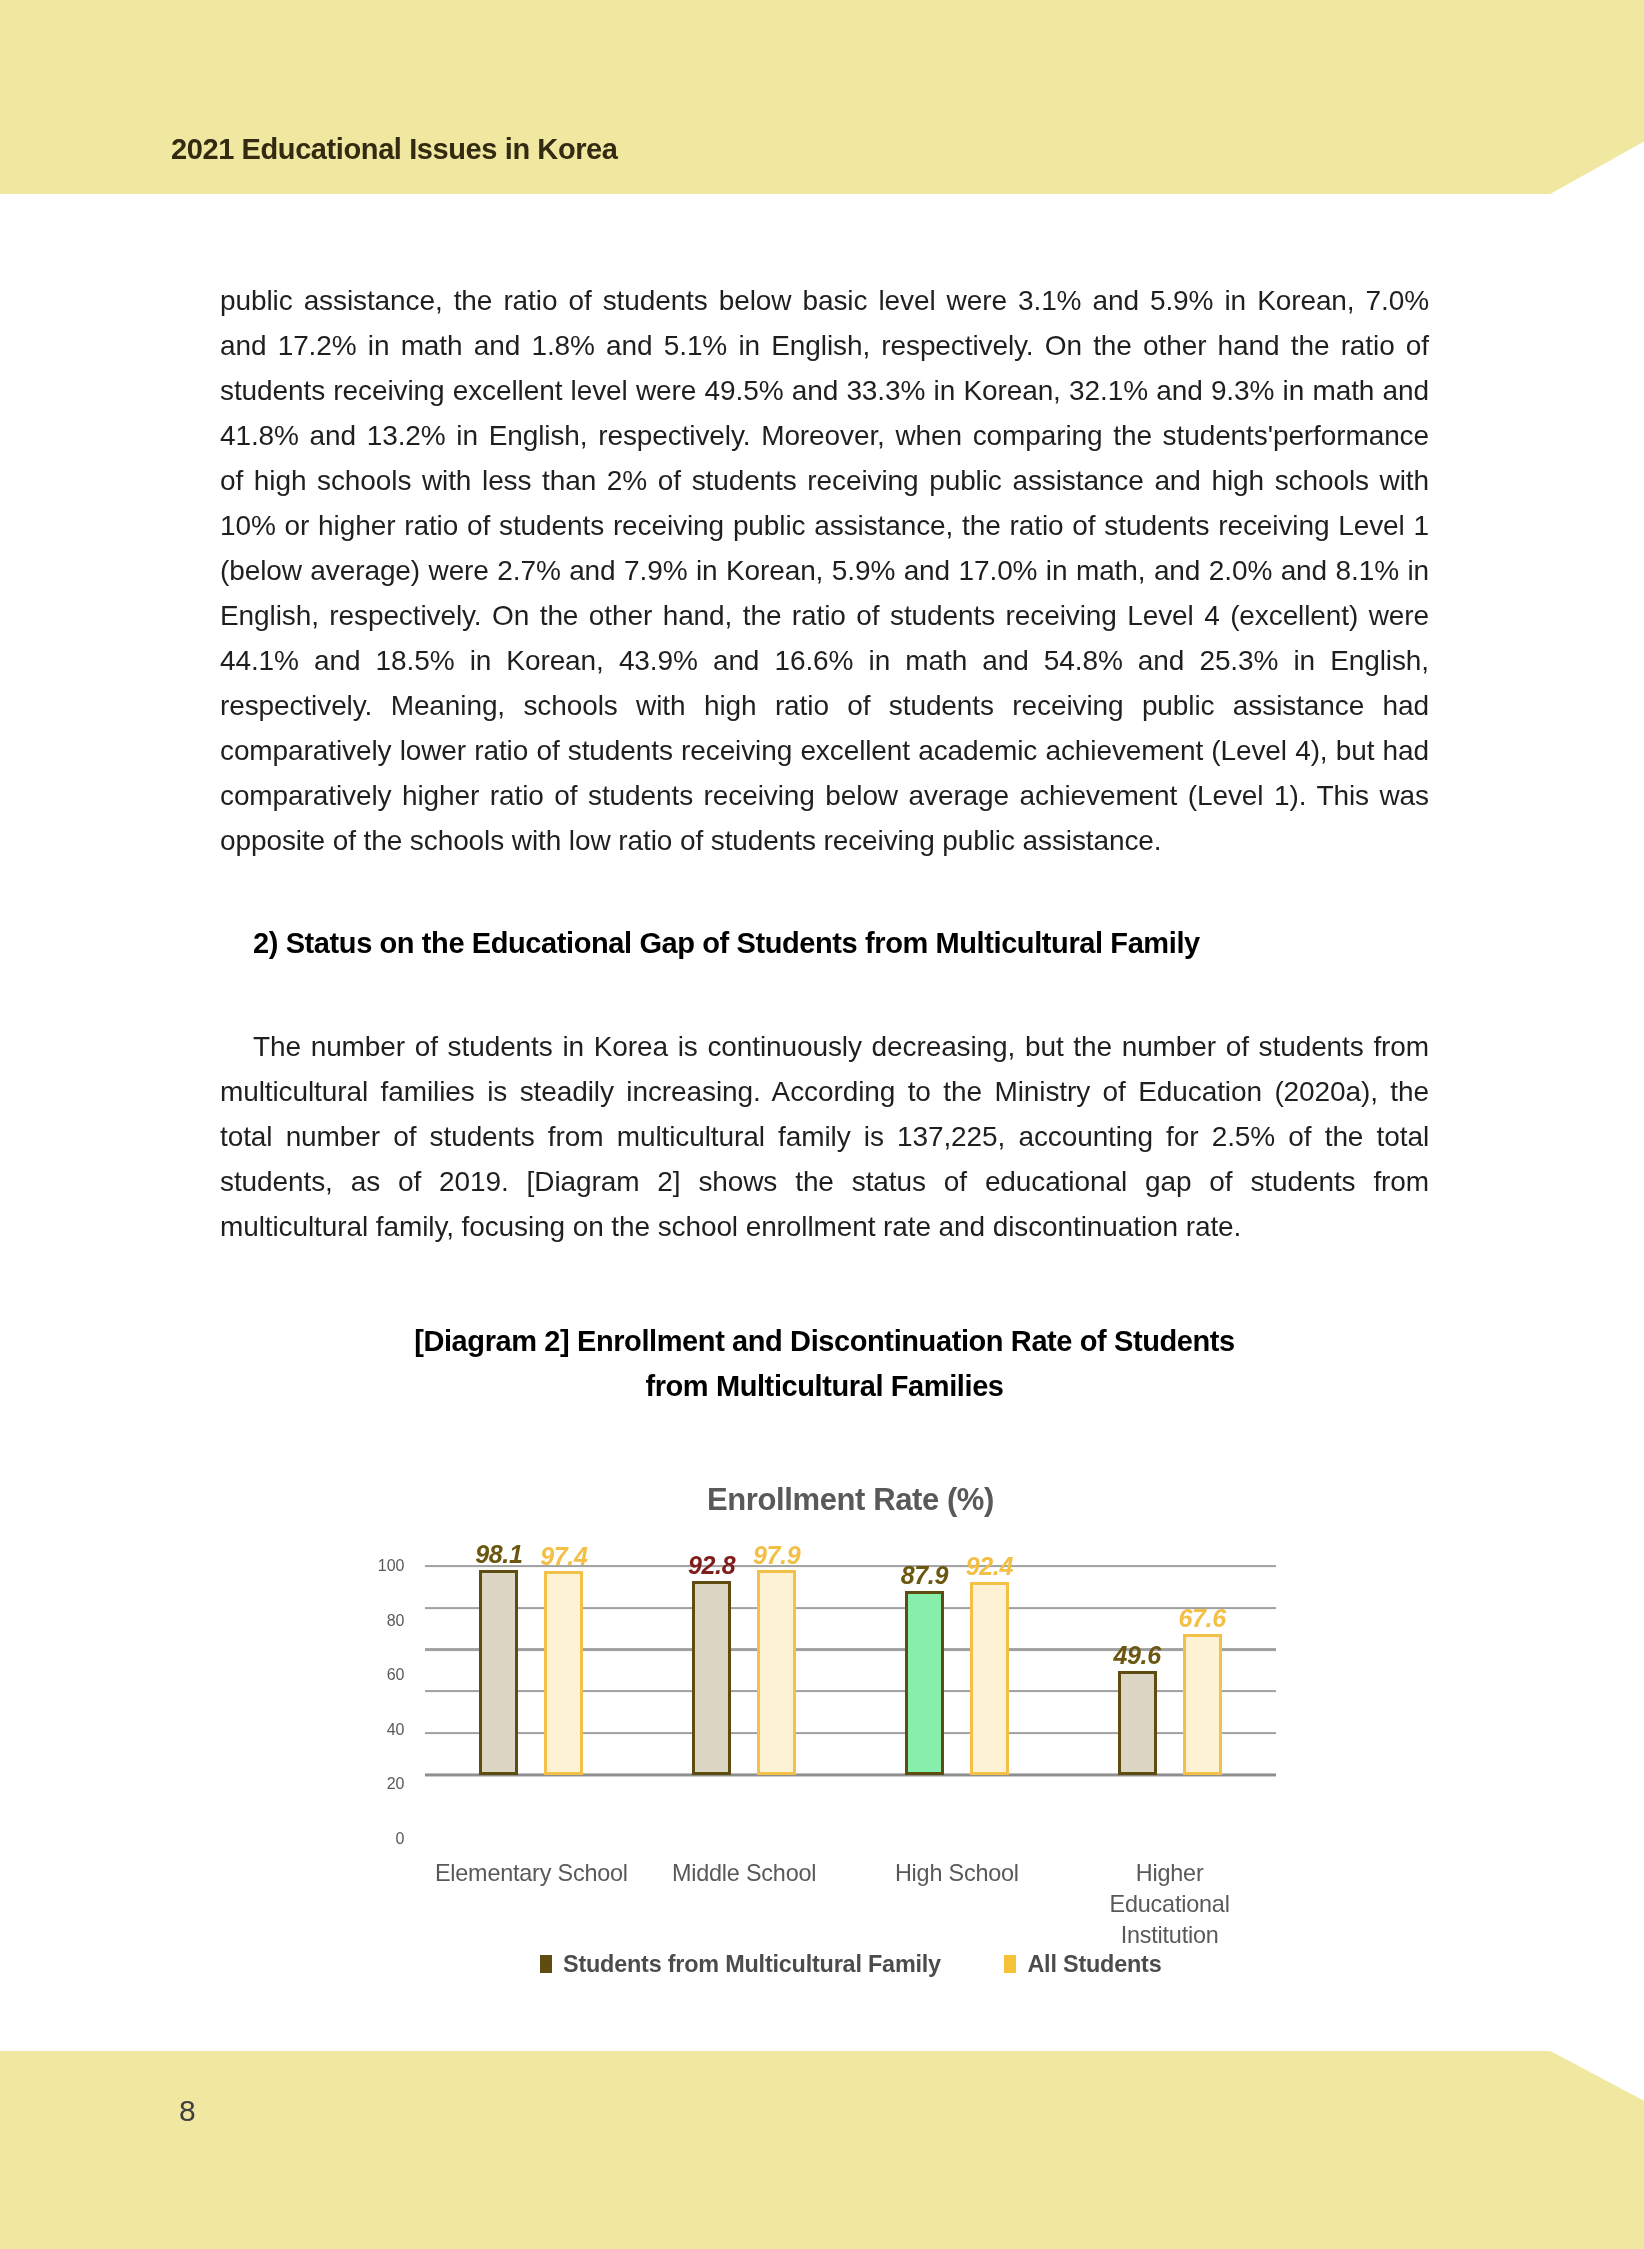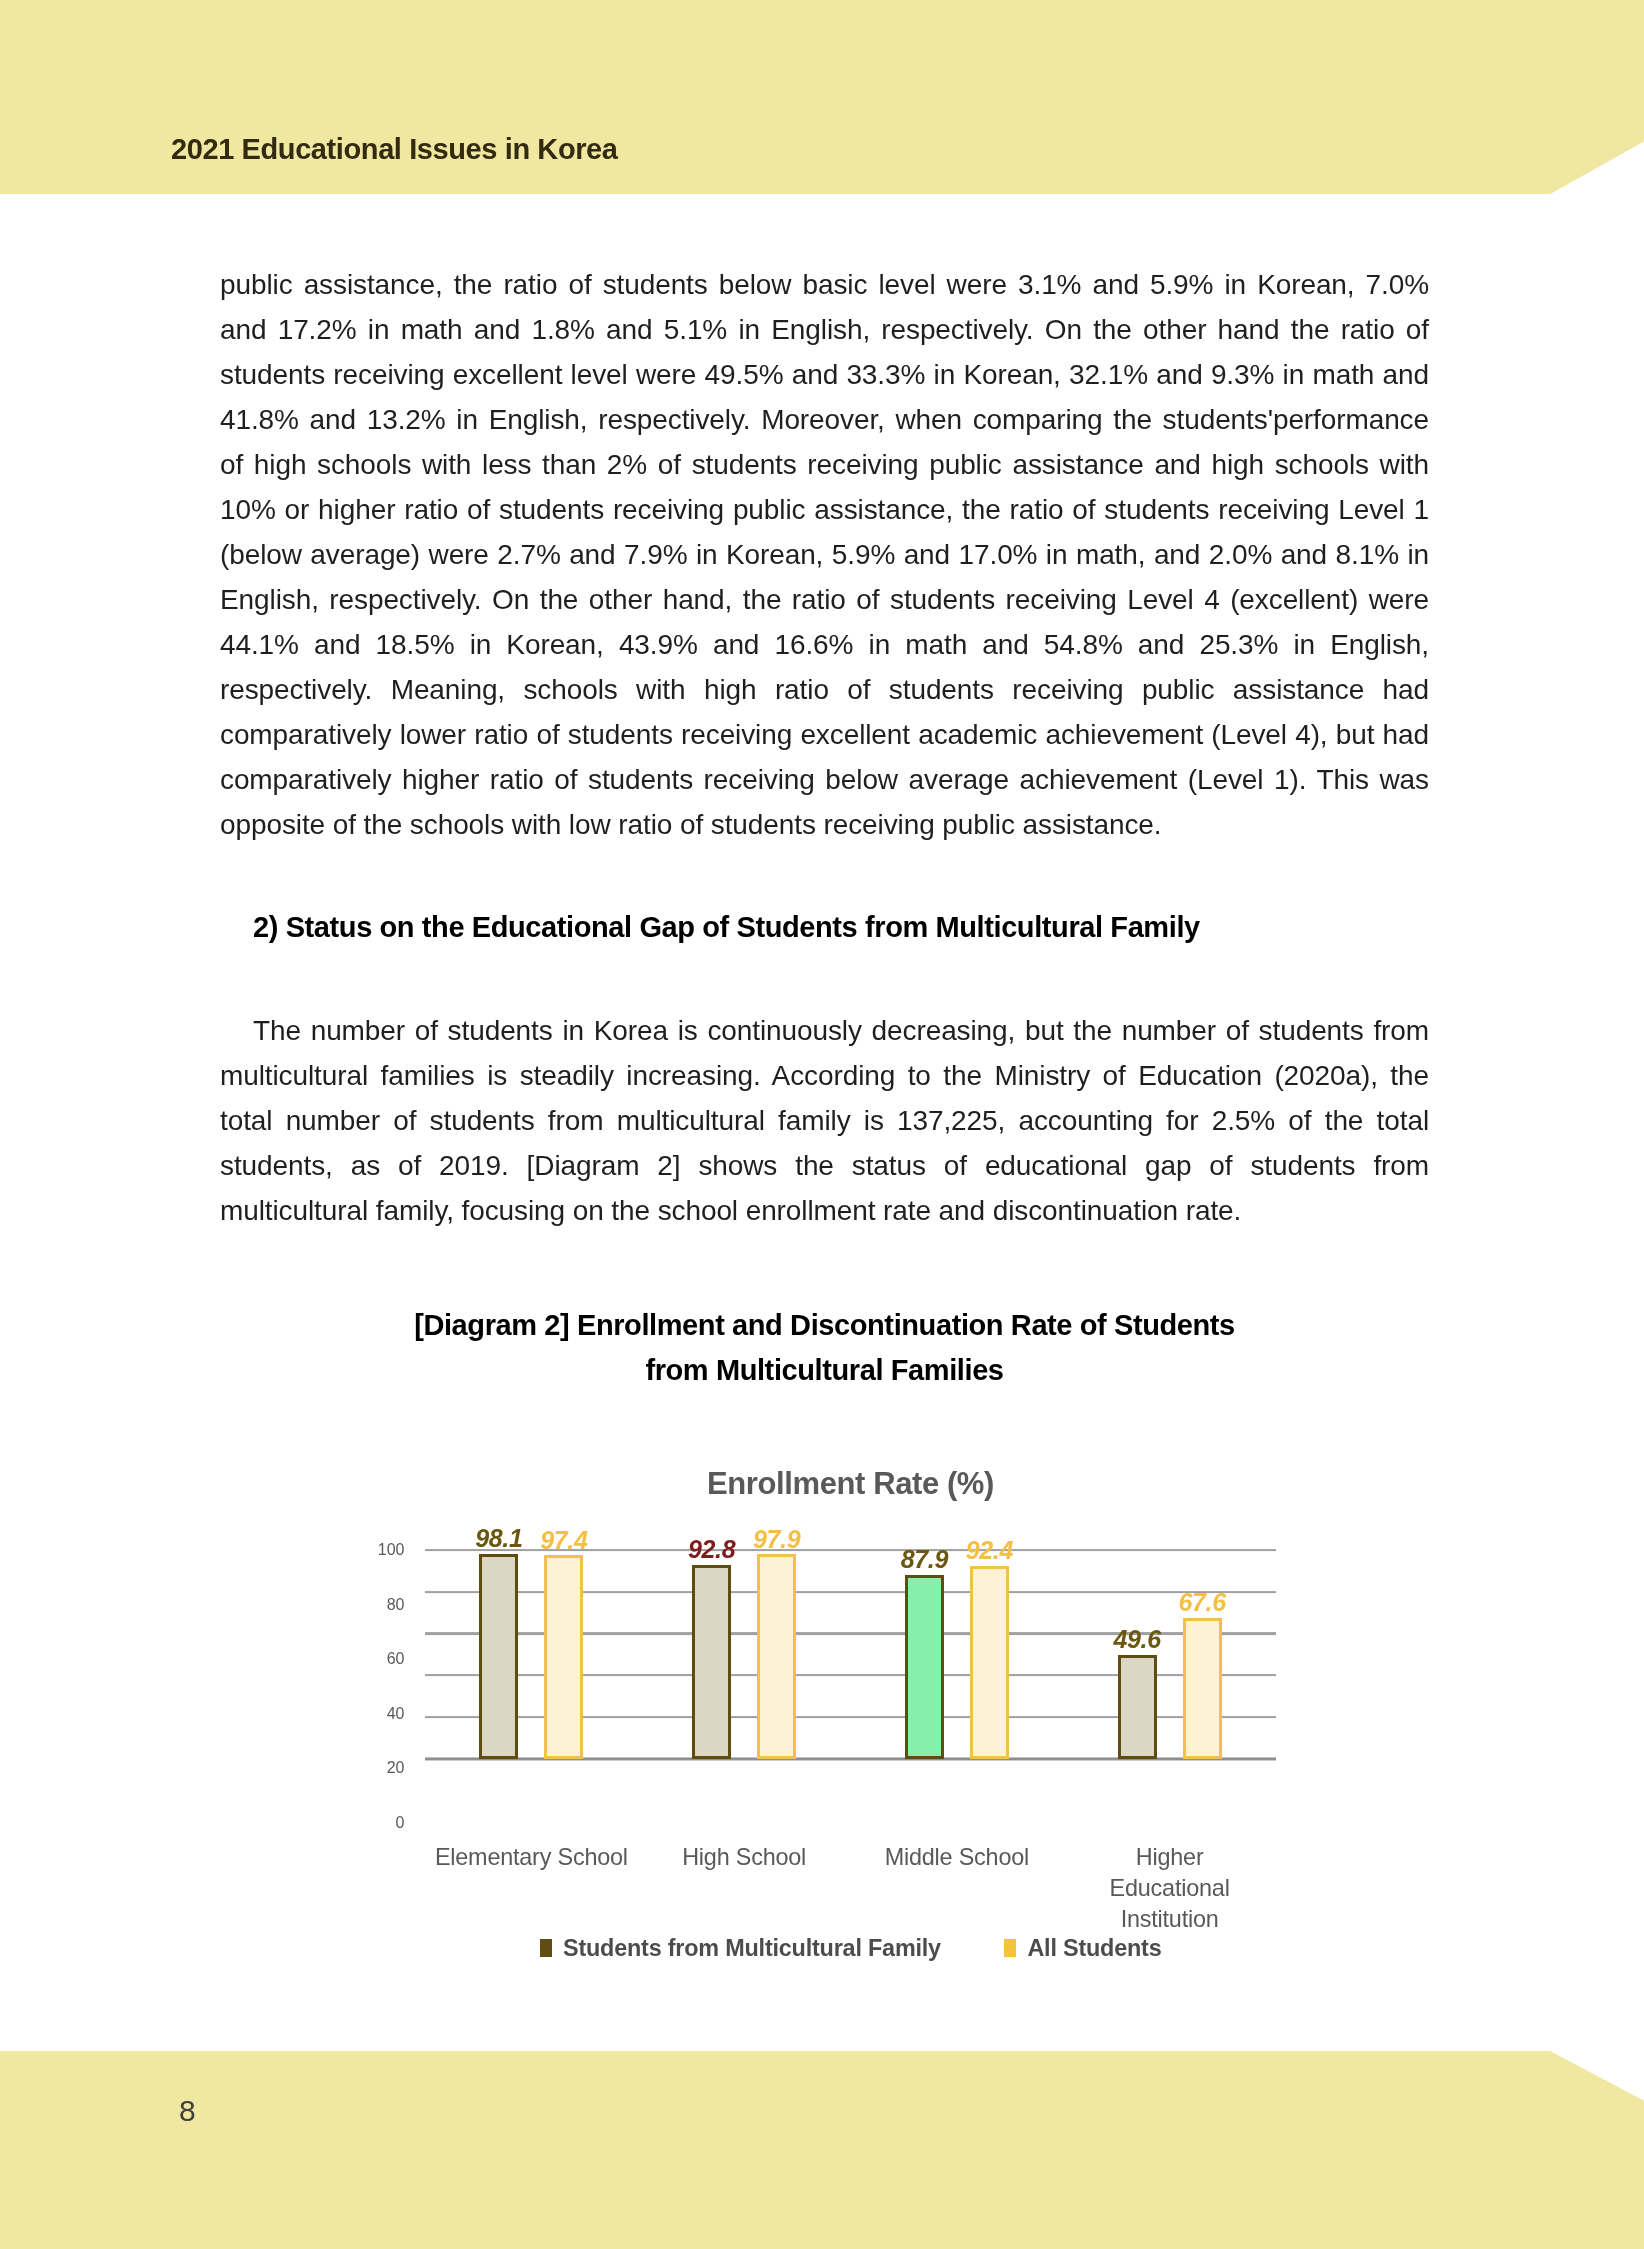--- a/index.html
+++ b/index.html
@@ -37,21 +37,21 @@
     position:absolute;left:0;top:2051px;width:1644px;height:199px;
     background:var(--band);
     clip-path:polygon(0 0,94.3% 0,100% 25%,100% 100%,0 100%);
   }
   .page-number{
     position:absolute;left:179px;top:2094px;
     font-size:30px;color:var(--page_number);
   }
   
   .content{
-    position:absolute;top:190px;left:220px;width:1209px;
+    position:absolute;top:206px;left:220px;width:1209px;
   }
   .para{
     font-size:28px;line-height:45px;text-align:justify;
     letter-spacing:-0.1px;color:var(--body_text);
   }
   .para-1{margin-top:72px;}
   .section-heading{
     margin-top:64px;padding-left:33px;
     font-size:29px;font-weight:bold;color:#000;
     letter-spacing:-0.4px;
@@ -182,24 +182,24 @@
                 <div class="bar-value-label" style="color: rgb(243, 191, 69);">67.6</div>
               </div>
             </div>
           </div>
       </div>
       <div class="x-labels">
           <div class="x-slot">
             <div>Elementary School</div>
           </div>
           <div class="x-slot">
+            <div>Middle School</div>
+          </div>
+          <div class="x-slot">
             <div>High School</div>
-          </div>
-          <div class="x-slot">
-            <div>Middle School</div>
           </div>
           <div class="x-slot">
             <div>Higher</div>
             <div>Educational Institution</div>
           </div>
         </div>
       <div class="legend">
           <div class="legend-item">
             <div class="legend-swatch" style="background: rgb(95, 76, 16);"></div>
             <div class="legend-label">Students from Multicultural Family</div>

